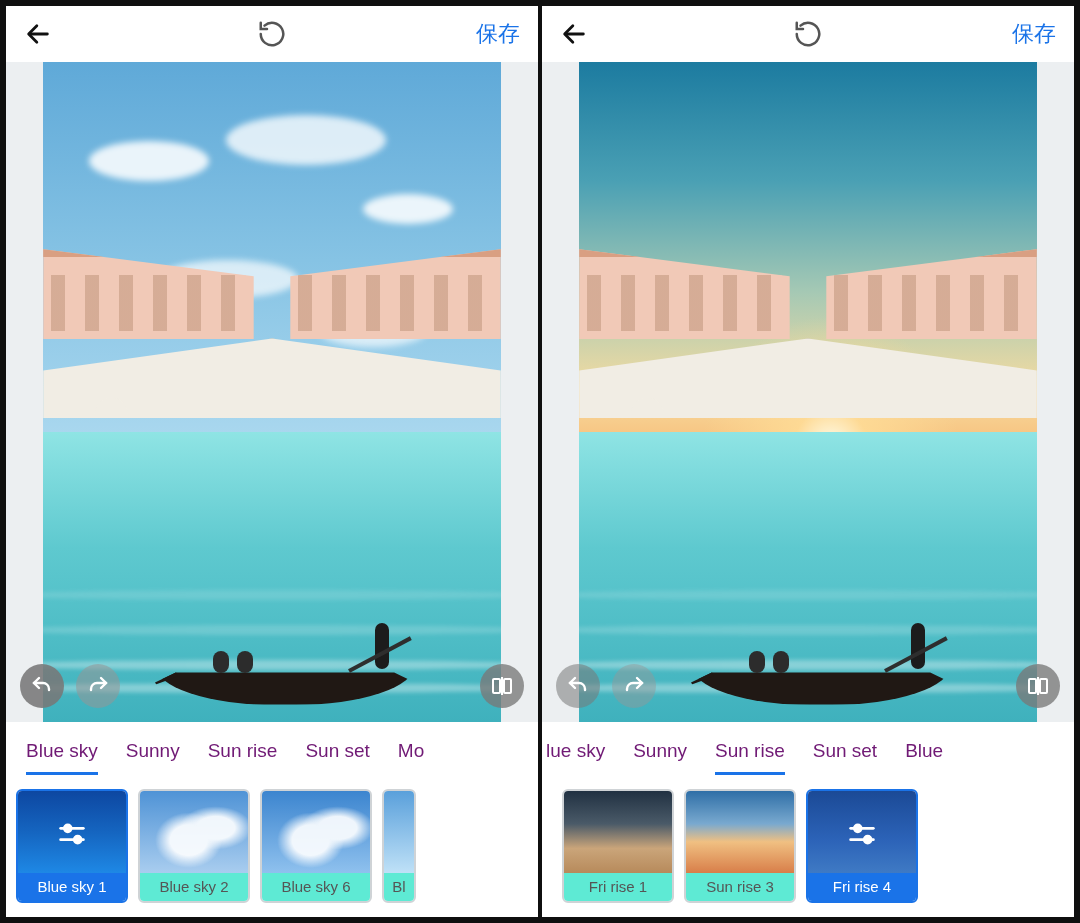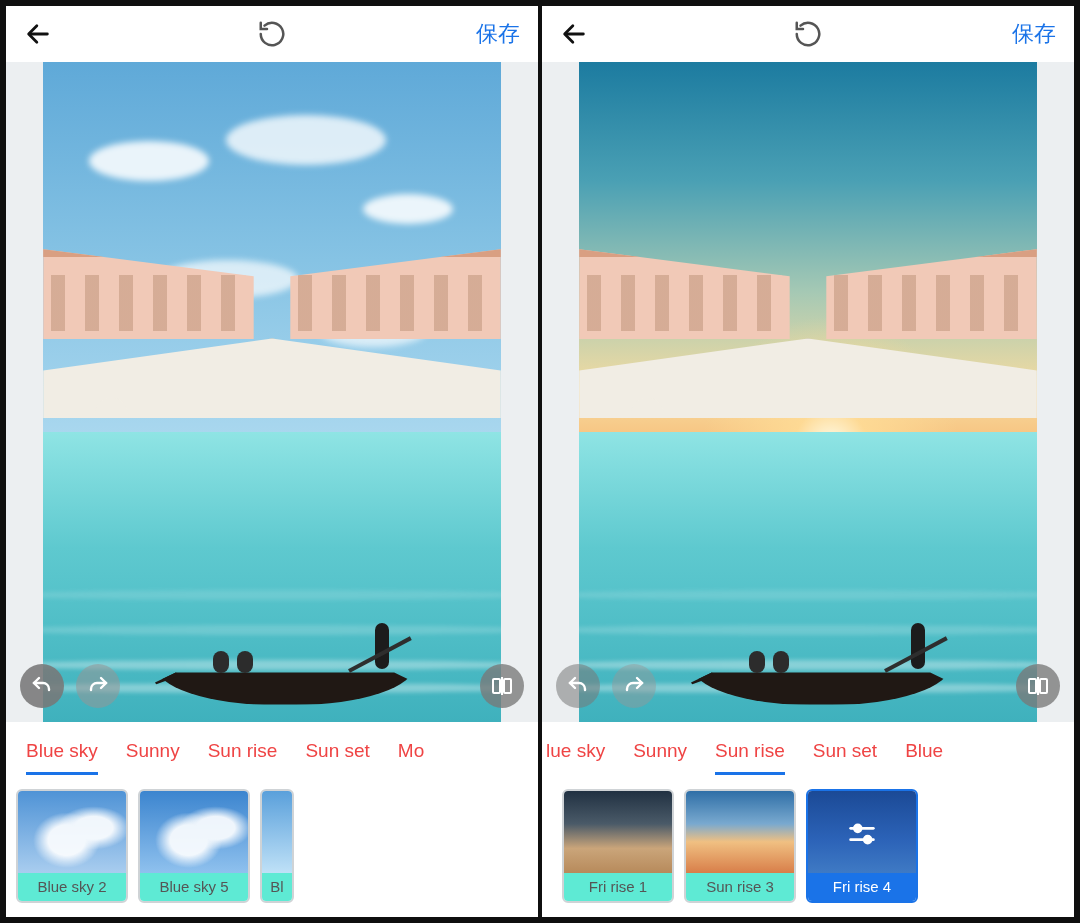--- a/index.html
+++ b/index.html
@@ -128,21 +128,21 @@
   .cb-undo{left:14px;background:rgba(120,120,120,0.88);}
   .cb-redo{left:70px;background:rgba(150,150,150,0.55);}
   .cb-compare{right:14px;}
 
   .pane.right .cb-undo{background:rgba(120,120,120,0.55);}
   .pane.right .cb-redo{background:rgba(150,150,150,0.45);}
 
   
   .cats{
     display:flex; gap:28px; padding:18px 20px 6px 20px; font-size:19px;
-    color:#ef4444; overflow:hidden; white-space:nowrap; align-items:flex-end;
+    color:#701a75; overflow:hidden; white-space:nowrap; align-items:flex-end;
   }
   .cats .cat{padding-bottom:10px; border-bottom:3px solid transparent;}
   .cats .cat.active{border-bottom-color:#1a73e8;}
   .cats.shifted{padding-left:4px;}
 
   
   .thumbs{
     display:flex; gap:10px; padding:8px 10px 14px 10px; overflow:hidden;
   }
   .thumb{
@@ -253,27 +253,37 @@
 
   <div class="cats">
     <span class="cat active">Blue sky</span>
     <span class="cat">Sunny</span>
     <span class="cat">Sun rise</span>
     <span class="cat">Sun set</span>
     <span class="cat">Mo</span>
   </div>
 
   <div class="thumbs">
+    <div class="thumb selected">
+      <div class="timg tg-blue1"></div>
+      <svg class="sliders-icon" width="34" height="34" viewBox="0 0 24 24" fill="none" stroke="#fff" stroke-width="2" stroke-linecap="round">
+          <line x1="4" y1="8" x2="20" y2="8"></line>
+          <circle cx="9" cy="8" r="2.4" fill="#fff"></circle>
+          <line x1="4" y1="16" x2="20" y2="16"></line>
+          <circle cx="16" cy="16" r="2.4" fill="#fff"></circle>
+        </svg>
+      <div class="tlabel">Blue sky 1</div>
+    </div>
     <div class="thumb">
       <div class="timg tg-blue2"></div>
       <div class="tlabel">Blue sky 2</div>
     </div>
     <div class="thumb">
       <div class="timg tg-blue3"></div>
-      <div class="tlabel">Blue sky 5</div>
+      <div class="tlabel">Blue sky 6</div>
     </div>
     <div class="thumb" style="flex:0 0 34px;width:34px">
       <div class="timg tg-blue5"></div>
       <div class="tlabel">Bl</div>
     </div>
   </div>
 </div>
 
 <div class="pane right">
 

